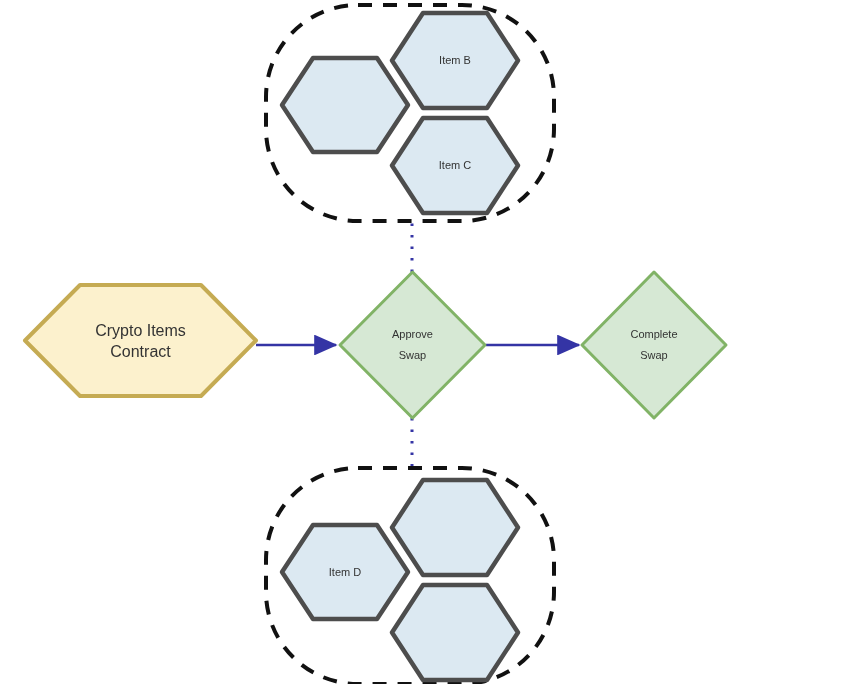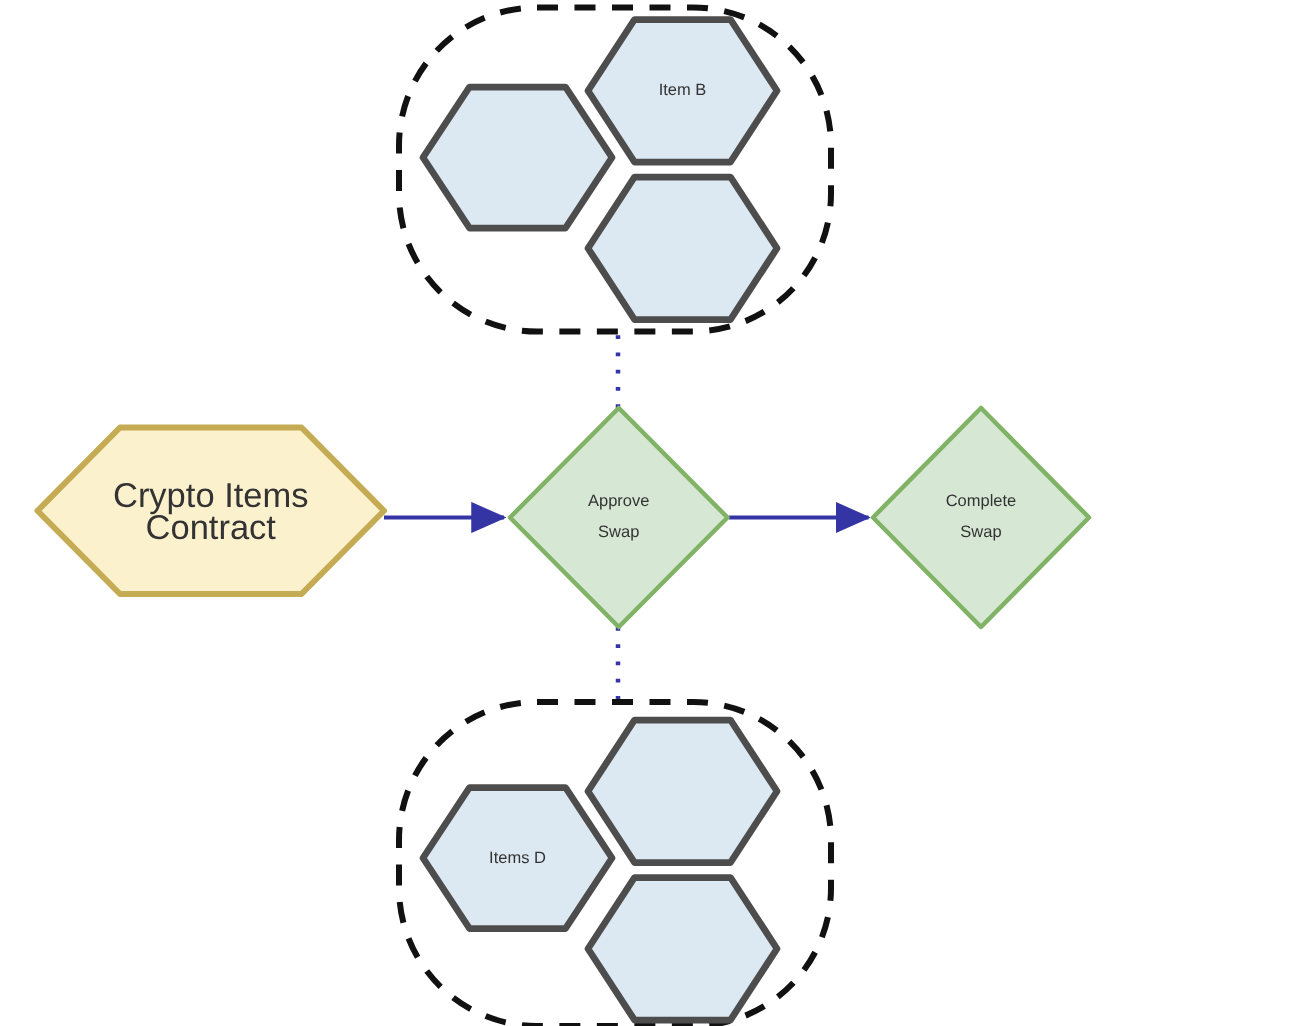--- a/index.html
+++ b/index.html
@@ -37,21 +37,21 @@
     pointer-events: none;
     white-space: pre-line;
   }
   .hex-label {
     font-size: 11px;
   }
   .diamond-label {
     font-size: 11px;
   }
   .contract-label {
-    font-size: 23px;
+    font-size: 16px;
   }
 </style>
 </head>
 <body>
 
 <div id="diagram-canvas">
 
   <svg width="860" height="684" viewBox="0 0 860 684" xmlns="http://www.w3.org/2000/svg">
 
     <defs>
@@ -88,22 +88,23 @@
 
     <polygon points="412.5,272 485,345 412.5,418 340,345" fill="#d6e8d4" stroke="#81b366" stroke-width="3" stroke-linejoin="round"></polygon>
 
     <polygon points="654,272 726,345 654,418 582,345" fill="#d6e8d4" stroke="#81b366" stroke-width="3" stroke-linejoin="round"></polygon>
 
   </svg>
 
 
   <div class="node-label hex-label" style="left:392px; top:13px; width:126px; height:95px;">Item B</div>
 
+  <div class="node-label hex-label" style="left:392px; top:118px; width:126px; height:95px;">Item C</div>
 
-  <div class="node-label hex-label" style="left:282px; top:525px; width:126px; height:94px;">Items D</div>
+  <div class="node-label hex-label" style="left:282px; top:525px; width:126px; height:94px;">Item D</div>
 
 
 
   <div class="node-label contract-label" style="left:25px; top:285px; width:231px; height:111px;">Crypto Items
 Contract</div>
 
   <div class="node-label diamond-label" style="left:340px; top:272px; width:145px; height:146px;">Approve
 Swap</div>
 
   <div class="node-label diamond-label" style="left:582px; top:272px; width:144px; height:146px;">Complete

